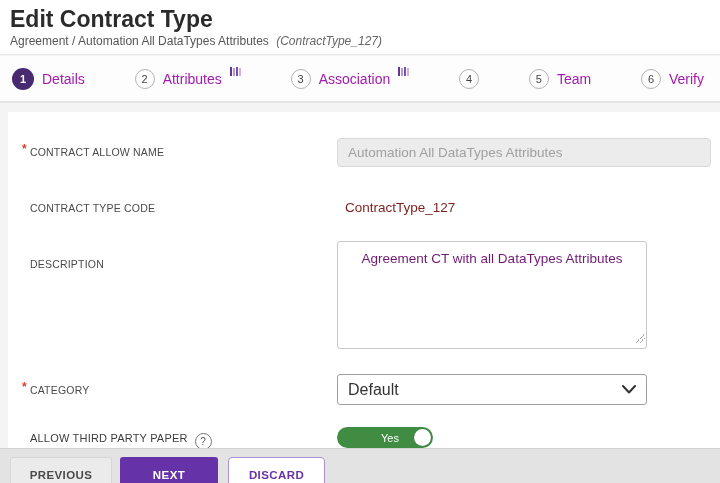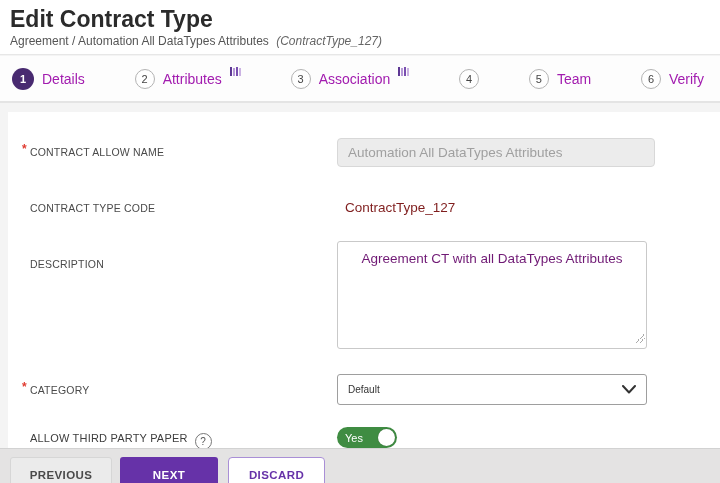--- a/index.html
+++ b/index.html
@@ -48,21 +48,21 @@
     background:#ffffff;
   }
   .row-label{
     position:absolute;font-size:10.5px;color:#4a4a4a;letter-spacing:.2px;
   }
   .req{
     color:#e03c31;font-size:12px;font-weight:700;
     position:relative;top:-3px;margin-right:3px;
   }
   .text-input{
-    position:absolute;left:329px;width:318px;height:29px;box-sizing:border-box;
+    position:absolute;left:329px;width:374px;height:29px;box-sizing:border-box;
     background:#ececec;border:1px solid #d8d8d8;border-radius:4px;
     color:#a0a0a0;font-size:13.5px;padding:0 10px;
     font-family:"Liberation Sans", sans-serif;
   }
   .code-value{
     position:absolute;left:337px;font-size:13.5px;color:#7f1d1d;
   }
   .desc-area{
     position:absolute;left:329px;top:129px;width:310px;height:108px;box-sizing:border-box;
     background:#fff;border:1px solid #c9c9c9;border-radius:3px;
@@ -73,29 +73,29 @@
     position:absolute;left:627px;top:221px;width:10px;height:10px;
     background:
       linear-gradient(135deg, transparent 0 50%, #aaa 50% 55%, transparent 55% 70%, #aaa 70% 75%, transparent 75%);
   }
   .select-box{
     position:absolute;left:329px;top:262px;width:310px;height:31px;box-sizing:border-box;
     background:#fff;border:1px solid #9e9e9e;border-radius:3px;
     display:flex;align-items:center;justify-content:space-between;
     padding:0 10px;cursor:pointer;
   }
-  .select-value{font-size:10px;color:#333;}
+  .select-value{font-size:16px;color:#333;}
   .help-icon{
     display:inline-flex;width:15px;height:15px;border:1px solid #777;border-radius:50%;
     align-items:center;justify-content:center;font-size:10px;color:#555;
     margin-left:7px;vertical-align:-3px;
   }
   .toggle{
     position:absolute;left:329px;top:315px;width:60px;height:21px;border-radius:11px;
-    background:#3f8c42;display:flex;align-items:center;cursor:pointer;
+    background:#3f8c42;display:flex;align-items:center;cursor:pointer;padding-left:36px;
   }
   .toggle-text{color:#fff;font-size:11px;margin-left:8px;}
   .toggle-knob{
     position:absolute;right:2px;top:2px;width:17px;height:17px;border-radius:50%;
     background:#fff;box-shadow:0 0 1px rgba(0,0,0,.4);
   }
   
   .footer{
     position:absolute;left:0;right:0;top:448px;height:42px;
     background:#e4e3e3;border-top:1px solid #d2d2d2;

